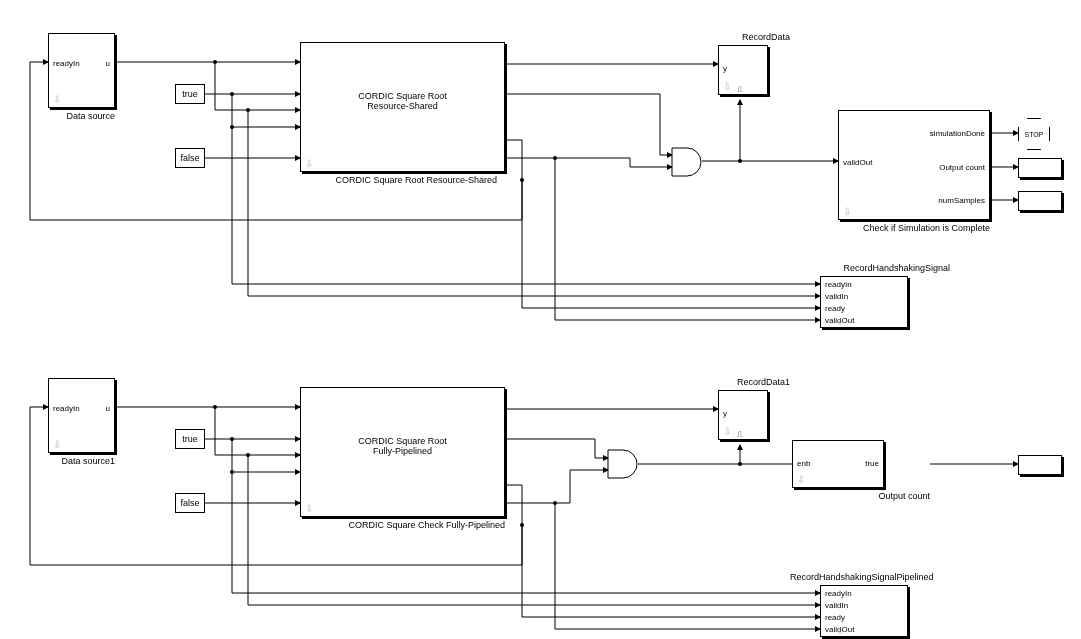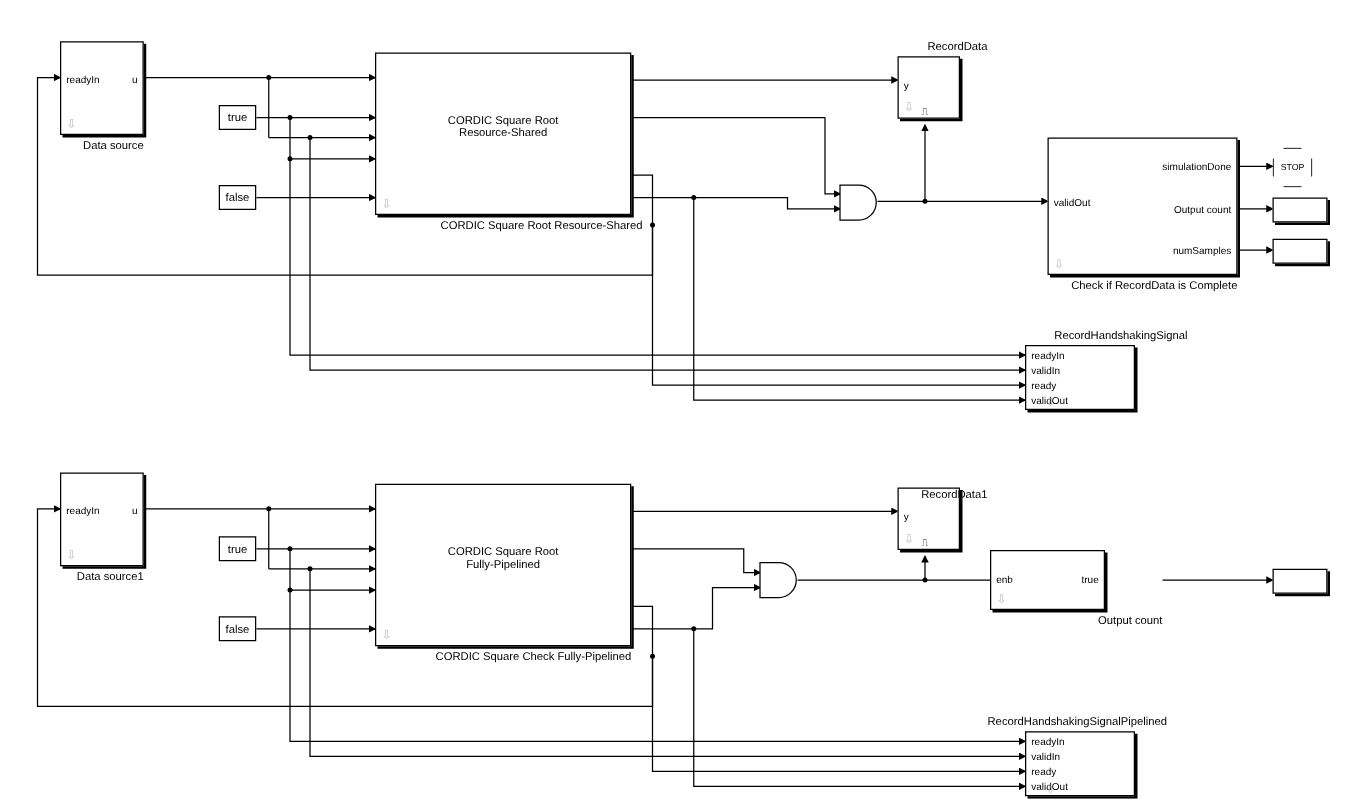--- a/index.html
+++ b/index.html
@@ -95,37 +95,37 @@
 <div class="lbl" style="left:48px;top:111px;width:67px">Data source</div>
 
 <div class="blk" style="left:175px;top:84px;width:30px;height:20px;text-align:center;line-height:18px">true</div>
 <div class="blk" style="left:175px;top:148px;width:30px;height:20px;text-align:center;line-height:18px">false</div>
 
 <div class="blk blk-shadow" style="left:300px;top:42px;width:205px;height:130px;text-align:center">
   <div style="margin-top:48px">CORDIC Square Root</div>
   <div>Resource-Shared</div>
   <span class="badge" style="left:4px;bottom:2px">⇩</span>
 </div>
-<div class="lbl" style="left:309px;top:175px;width:205px">CORDIC Square Root Resource-Shared</div>
+<div class="lbl" style="left:292px;top:175px;width:205px">CORDIC Square Root Resource-Shared</div>
 
 <div class="blk blk-shadow" style="left:718px;top:45px;width:50px;height:50px">
   <span class="inlbl" style="left:4px;top:18px">y</span>
   <span class="badge" style="left:4px;bottom:2px">⇩</span>
   <span class="inlbl" style="left:18px;bottom:-1px;font-size:8px">⎍</span>
 </div>
 <div class="lbl" style="left:700px;top:32px;width:90px">RecordData</div>
 
 <div class="blk blk-shadow" style="left:838px;top:110px;width:152px;height:110px">
   <span class="inlbl" style="left:4px;top:47px">validOut</span>
   <span class="inlbl" style="right:4px;top:18px">simulationDone</span>
   <span class="inlbl" style="right:4px;top:52px">Output count</span>
   <span class="inlbl" style="right:4px;top:85px">numSamples</span>
   <span class="badge" style="left:4px;bottom:2px">⇩</span>
 </div>
-<div class="lbl" style="left:838px;top:223px;width:152px">Check if RecordData is Complete</div>
+<div class="lbl" style="left:838px;top:223px;width:152px">Check if Simulation is Complete</div>
 
 <div class="stop" style="left:1018px;top:118px">
       <span>STOP</span>
     </div>
 <div class="disp" style="left:1018px;top:158px;width:42px;height:18px"></div>
 <div class="disp" style="left:1018px;top:191px;width:42px;height:18px"></div>
 
 <div class="blk blk-shadow" style="left:820px;top:276px;width:88px;height:52px">
   <span class="inlbl" style="left:4px;top:3px">readyIn</span>
   <span class="inlbl" style="left:4px;top:15px">validIn</span>
@@ -150,21 +150,21 @@
   <div>Fully-Pipelined</div>
   <span class="badge" style="left:4px;bottom:2px">⇩</span>
 </div>
 <div class="lbl" style="left:300px;top:520px;width:205px">CORDIC Square Check Fully-Pipelined</div>
 
 <div class="blk blk-shadow" style="left:718px;top:390px;width:50px;height:50px">
   <span class="inlbl" style="left:4px;top:18px">y</span>
   <span class="badge" style="left:4px;bottom:2px">⇩</span>
   <span class="inlbl" style="left:18px;bottom:-1px;font-size:8px">⎍</span>
 </div>
-<div class="lbl" style="left:700px;top:390px;width:90px">RecordData1</div>
+<div class="lbl" style="left:700px;top:377px;width:90px">RecordData1</div>
 
 <div class="blk blk-shadow" style="left:792px;top:440px;width:92px;height:48px">
   <span class="inlbl" style="left:4px;top:18px">enb</span>
   <span class="inlbl" style="right:4px;top:18px">true</span>
   <span class="badge" style="left:4px;bottom:2px">⇩</span>
 </div>
 <div class="lbl" style="left:838px;top:491px;width:92px">Output count</div>
 <div class="disp" style="left:1018px;top:455px;width:42px;height:18px"></div>
 
 <div class="blk blk-shadow" style="left:820px;top:585px;width:88px;height:52px">

